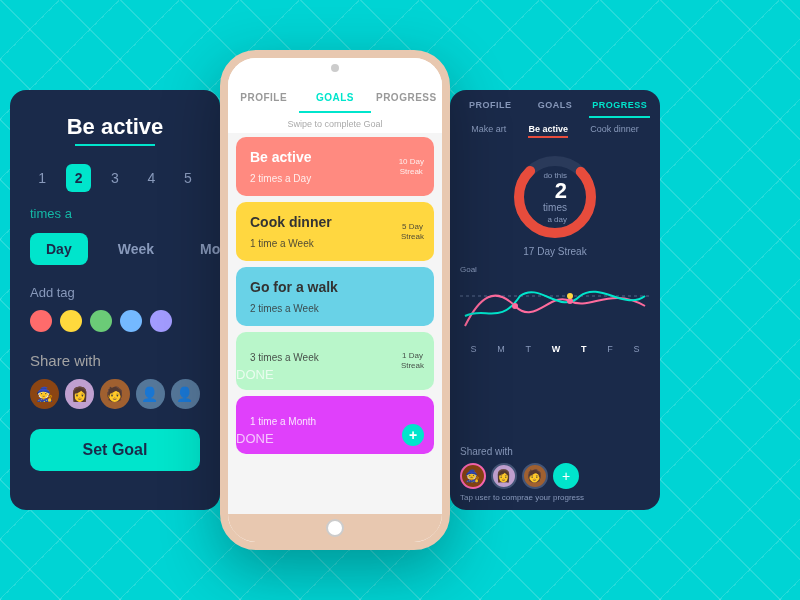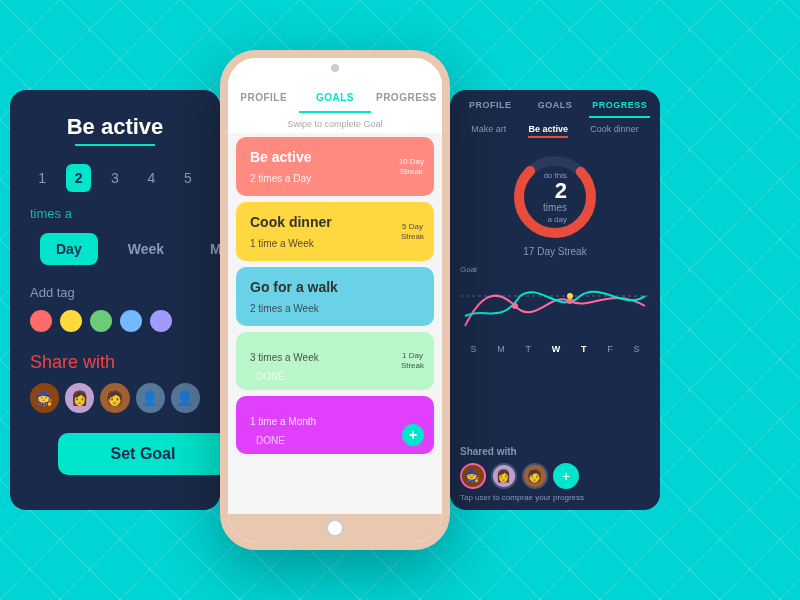--- a/index.html
+++ b/index.html
@@ -96,21 +96,20 @@
       font-size: 13px;
       color: #14b8a6;
       margin-bottom: 12px;
     }
 
     .period-buttons {
       display: flex;
       gap: 14px;
       align-items: center;
       margin-bottom: 20px;
-      margin-left: 10px;
     }
 
     .period-btn {
       padding: 8px 16px;
       border-radius: 8px;
       font-size: 14px;
       font-weight: bold;
       cursor: pointer;
       border: none;
     }
@@ -137,22 +136,22 @@
       margin-bottom: 20px;
     }
 
     .color-dot {
       width: 22px;
       height: 22px;
       border-radius: 50%;
     }
 
     .share-label {
-      font-size: 18px;
-      color: #ef4444;
+      font-size: 15px;
+      color: #a3a3a3;
       margin-bottom: 10px;
     }
 
     .avatars {
       display: flex;
       gap: 6px;
       margin-bottom: 20px;
     }
 
     .avatar {
@@ -172,21 +171,20 @@
       width: 100%;
       padding: 12px;
       background: #00e5cc;
       border: none;
       border-radius: 10px;
       color: #1a2a4a;
       font-size: 16px;
       font-weight: bold;
       cursor: pointer;
       text-align: center;
-      margin-left: 28px;
     }
 
     
     .center-phone {
       width: 230px;
       height: 500px;
       background: white;
       border-radius: 36px;
       border: 8px solid #e8c8b0;
       position: relative;
@@ -288,23 +286,23 @@
       top: 50%;
       transform: translateY(-50%);
       font-size: 8px;
       text-align: center;
       opacity: 0.85;
       line-height: 1.3;
     }
 
     .goal-card .done-badge {
       position: absolute;
-      left: 20px;
+      left: 0;
       bottom: 8px;
-      font-size: 10px;
+      font-size: 13px;
       color: rgba(255,255,255,0.7);
       display: flex;
       align-items: center;
       gap: 3px;
     }
 
     .goal-card .plus-btn {
       position: absolute;
       right: 10px;
       bottom: 8px;
@@ -474,21 +472,20 @@
 
     .shared-section {
       padding: 6px 10px 8px;
       flex-shrink: 0;
     }
 
     .shared-title {
       font-size: 10px;
       color: #8899bb;
       margin-bottom: 6px;
-      font-weight: bold;
     }
 
     .shared-avatars {
       display: flex;
       gap: 5px;
       align-items: center;
     }
 
     .shared-avatar {
       width: 26px;

